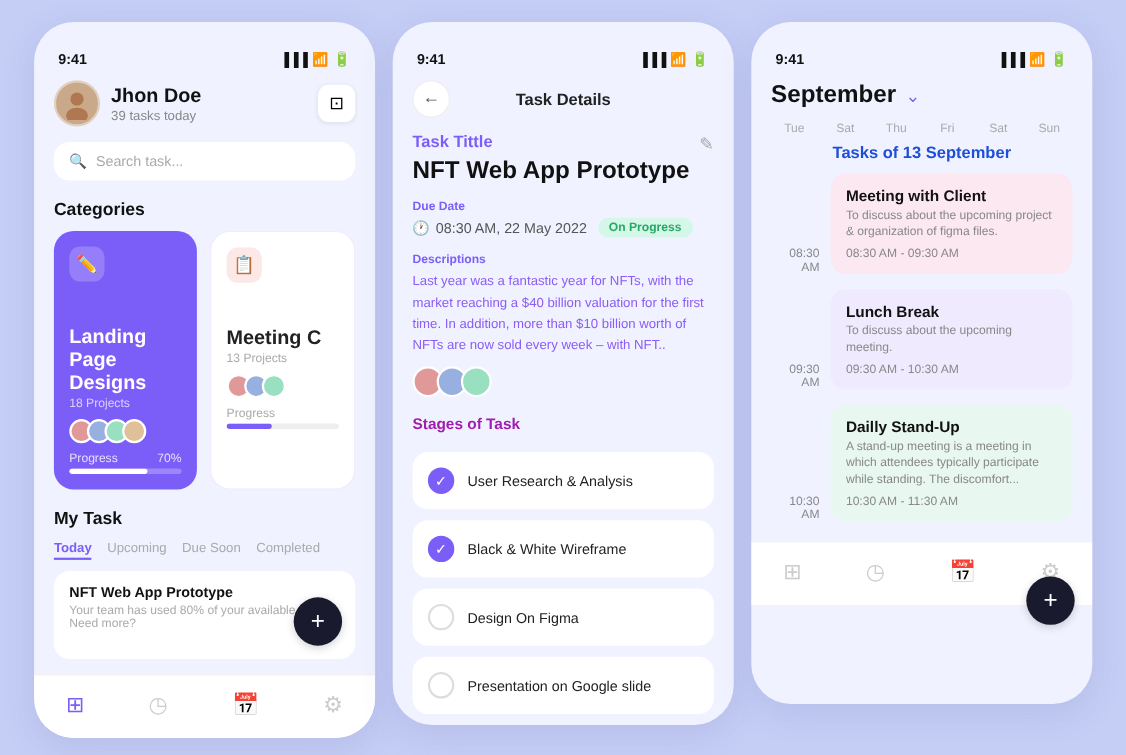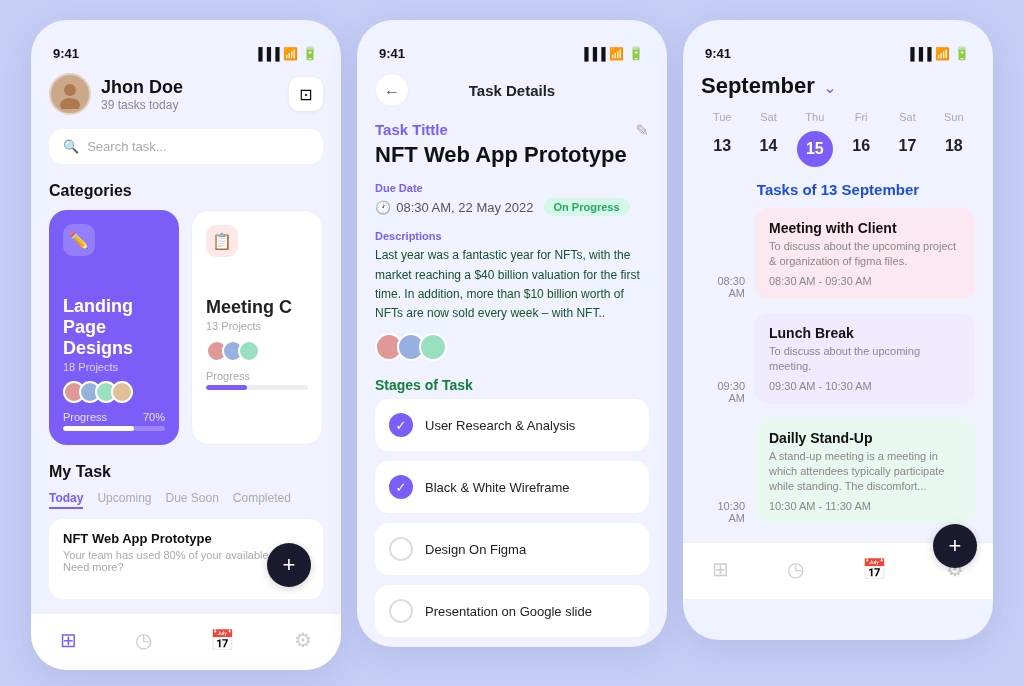--- a/index.html
+++ b/index.html
@@ -218,23 +218,23 @@
     .detail-label { font-size: 11px; color: #7b5ef8; font-weight: 600; margin-top: 14px; margin-bottom: 4px; }
     .due-row {
       display: flex; align-items: center; gap: 10px;
     }
     .due-date { font-size: 13px; color: #555; display: flex; align-items: center; gap: 5px; }
     .badge-green {
       background: #d4f7e7; color: #28a868;
       font-size: 11px; font-weight: 700;
       padding: 3px 10px; border-radius: 20px;
     }
-    .desc-text { font-size: 12px; color: #14532d; line-height: 1.6; margin-top: 2px; }
+    .desc-text { font-size: 12px; color: #8b5cf6; line-height: 1.6; margin-top: 2px; }
     .desc-avatars { display: flex; margin-top: 10px; }
-    .stages-title { font-size: 14px; font-weight: 700; color: #15803d; margin-top: 16px; margin-bottom: 6px; }
+    .stages-title { font-size: 14px; font-weight: 700; color: #a21caf; margin-top: 16px; margin-bottom: 18px; }
     .stage-item {
       display: flex; align-items: center; gap: 12px;
       background: #fff; border-radius: 14px;
       padding: 14px;
       margin-bottom: 10px;
     }
     .stage-check {
       width: 24px; height: 24px; border-radius: 50%;
       display: flex; align-items: center; justify-content: center;
       font-size: 13px; flex-shrink: 0;
@@ -492,28 +492,20 @@
 
       <div class="cal-days-row">
         <div class="cal-day-label">Tue</div>
         <div class="cal-day-label">Sat</div>
         <div class="cal-day-label">Thu</div>
         <div class="cal-day-label">Fri</div>
         <div class="cal-day-label">Sat</div>
         <div class="cal-day-label">Sun</div>
       </div>
 
-      <div class="cal-dates-row">
-        <div class="cal-date">13</div>
-        <div class="cal-date">14</div>
-        <div class="cal-date active">15</div>
-        <div class="cal-date">16</div>
-        <div class="cal-date">17</div>
-        <div class="cal-date">18</div>
-      </div>
 
       <div class="tasks-section-title">Tasks of 13 September</div>
 
       <div class="event-row">
         <div class="event-time">08:30<br>AM</div>
         <div class="event-card pink-bg">
           <div class="event-title">Meeting with Client</div>
           <div class="event-desc">To discuss about the upcoming project &amp; organization of figma files.</div>
           <div class="event-time-range">08:30 AM - 09:30 AM</div>
         </div>

